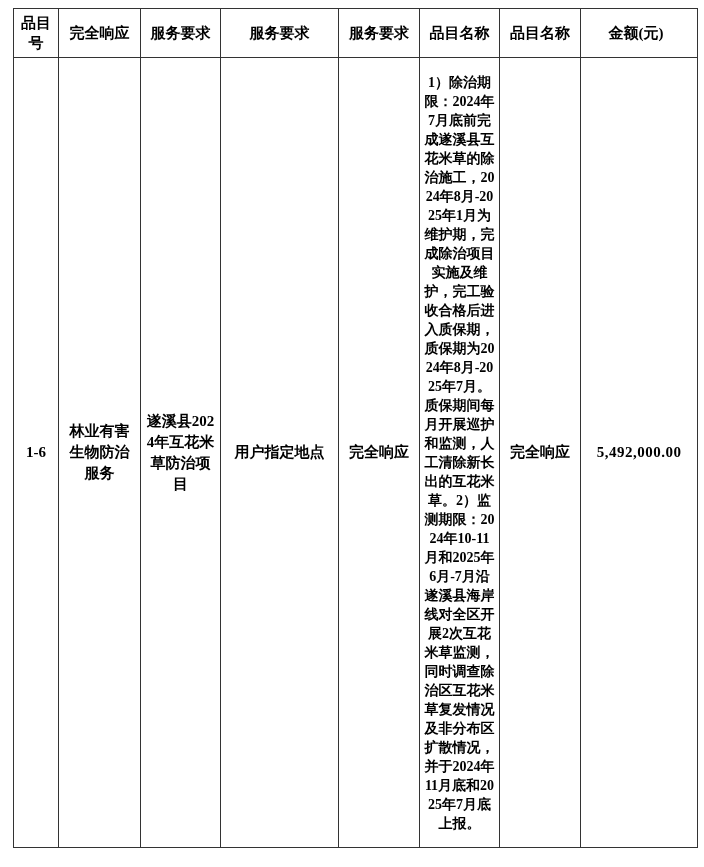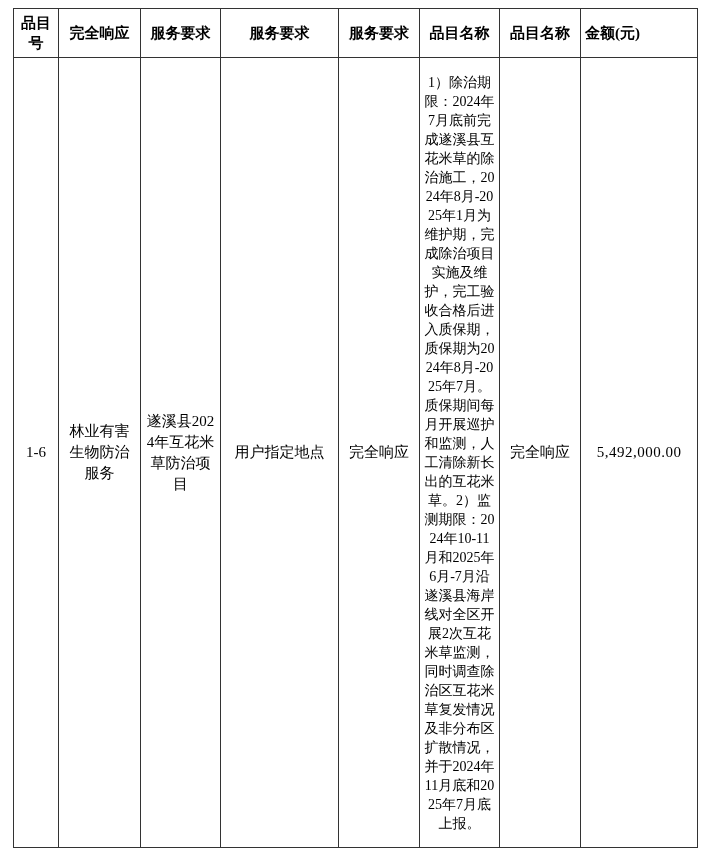--- a/index.html
+++ b/index.html
@@ -19,29 +19,30 @@
     table-layout: fixed;
     margin: 8px 0 0 13px;
   }
   .doc-table th, .doc-table td {
     border: 1px solid #333333;
     text-align: center;
     vertical-align: middle;
     padding: 2px 4px;
     overflow: hidden;
     word-break: break-all;
+    font-weight: bold;
   }
   .doc-table th {
     font-weight: bold;
     font-size: 15px;
     line-height: 1.35;
     height: 44px;
   }
   .doc-table th.amount-header {
-    text-align: left;
+    text-align: center;
     padding-right: 10px;
     margin-top: 20px;
   }
   .doc-table tbody tr {
     height: 790px;
   }
   .doc-table td {
     font-size: 15px;
     line-height: 1.4;
   }

